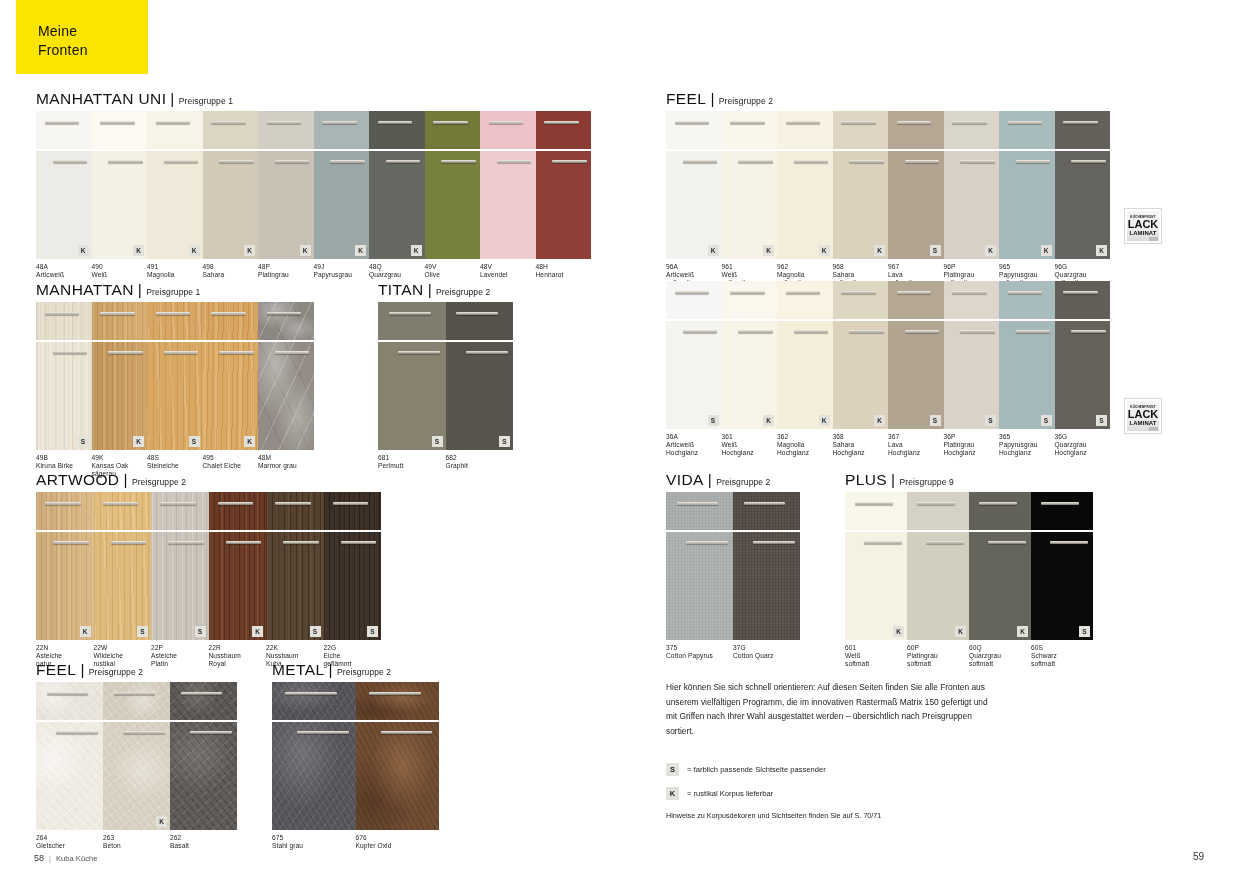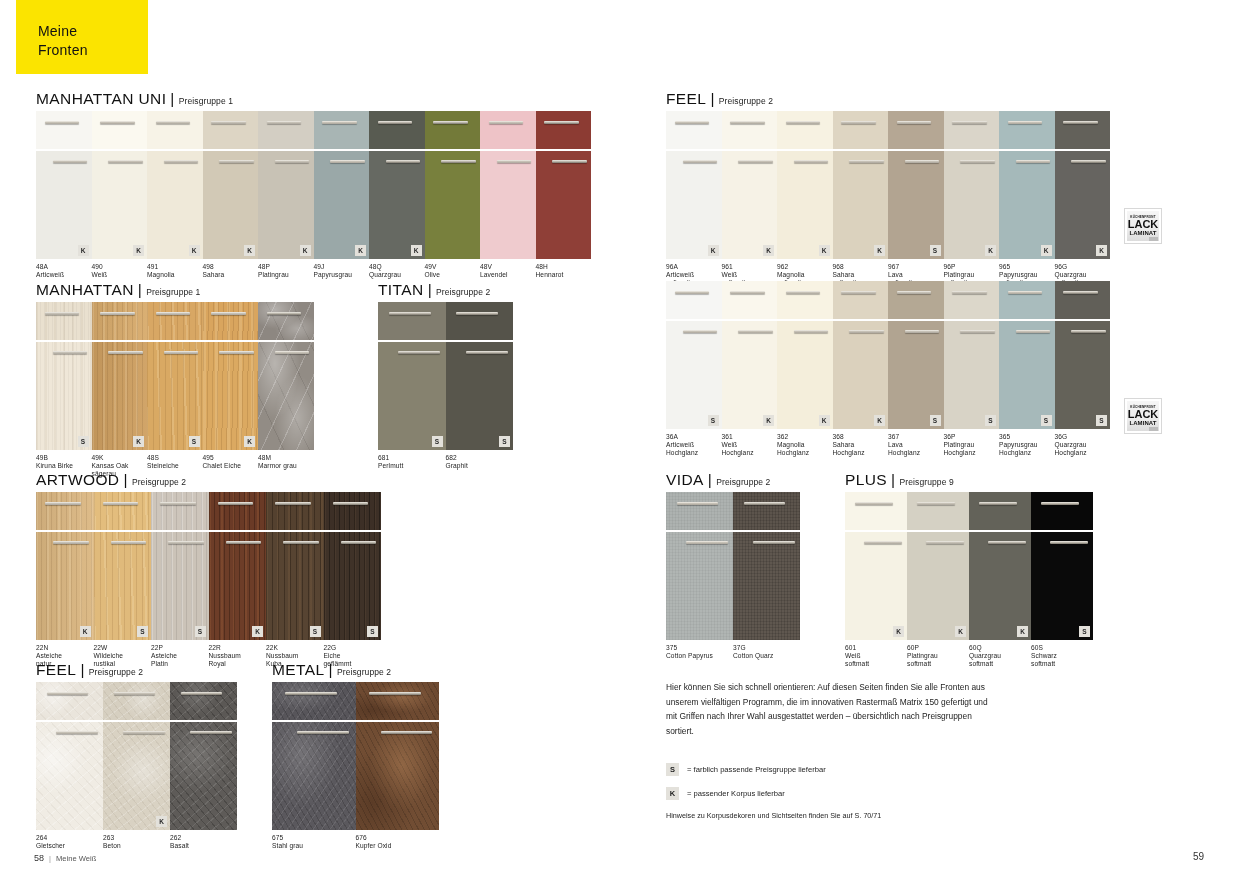--- a/index.html
+++ b/index.html
@@ -909,27 +909,27 @@
       <div class="l3">LAMINAT</div>
     </div>
     <div class="chip"></div>
   </div>
 
   <div class="info">Hier können Sie sich schnell orientieren: Auf diesen Seiten finden Sie alle Fronten aus unserem vielfältigen Programm, die im innovativen Rastermaß Matrix 150 gefertigt und mit Griffen nach Ihrer Wahl ausgestattet werden – übersichtlich nach Preisgruppen sortiert.</div>
 
   <div class="legend">
     <div class="leg-row">
       <div class="leg-box">S</div>
-      <div class="leg-txt">= farblich passende Preisgruppe lieferbar</div>
+      <div class="leg-txt">= farblich passende Sichtseite passender</div>
     </div>
     <div class="leg-row">
       <div class="leg-box">K</div>
-      <div class="leg-txt">= passender Korpus lieferbar</div>
+      <div class="leg-txt">= rustikal Korpus lieferbar</div>
     </div>
     <div class="note">Hinweise zu Korpusdekoren und Sichtseiten finden Sie auf S. 70/71</div>
   </div>
 
   <div class="foot-l">
-    <span class="pn">58</span><span class="sep2">|</span><span>Meine Weiß</span>
+    <span class="pn">58</span><span class="sep2">|</span><span>Kuba Küche</span>
   </div>
   <div class="foot-r">59</div>
 
 </div>
 
 </body></html>

